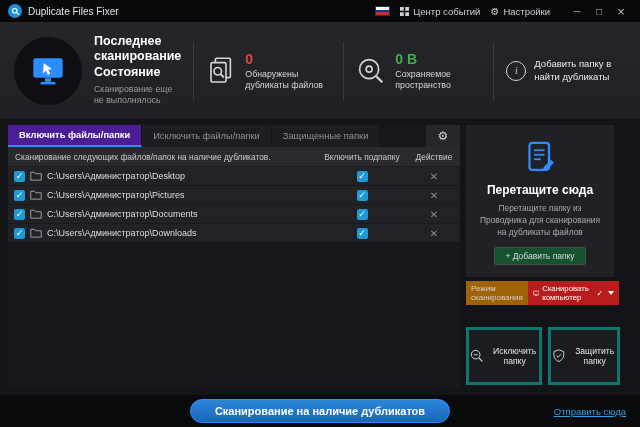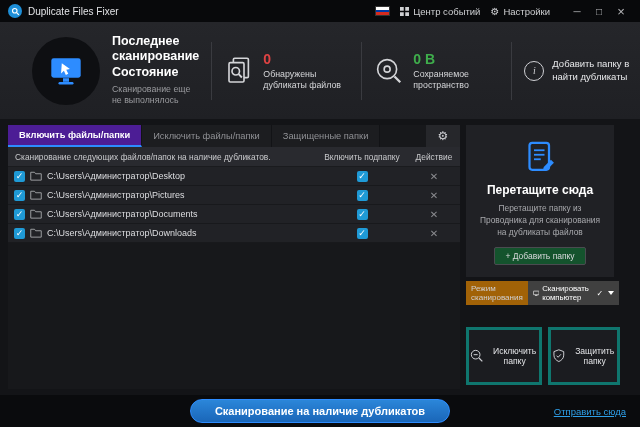--- a/index.html
+++ b/index.html
@@ -25,21 +25,21 @@
   .tb-item { display:flex; align-items:center; gap:4px; color:#cfd0d3; font-size:9.5px; cursor:default; }
   .tb-gear { font-size:10px; color:#cfd0d3; }
   .win-btns { display:flex; align-items:center; margin-left:6px; }
   .win-btn { width:22px; height:18px; display:flex; align-items:center; justify-content:center;
     font-size:10px; color:#b9babd; }
   .win-btn.close { font-size:13px; }
 
   
   .header {
     height:97px; background:linear-gradient(#25262a,#1f2024);
-    display:flex; align-items:center; padding:0 32px; flex-shrink:0;
+    display:flex; align-items:center; padding:0 14px; flex-shrink:0;
   }
   .big-circle { width:68px; height:68px; border-radius:50%; background:#0e0f12;
     display:flex; align-items:center; justify-content:center; flex-shrink:0; }
   .scan-status { width:112px; margin-left:12px; }
   .scan-status .t { font-size:12.5px; font-weight:bold; color:#fff; line-height:1.22; }
   .scan-status .s { font-size:8.8px; color:#9a9b9f; margin-top:4px; line-height:1.3; }
   .vdiv { width:1px; height:58px; background:#3a3b40; margin:0 12px; flex-shrink:0; }
   .stat { display:flex; align-items:center; gap:9px; }
   .stat .texts { width:86px; }
   .stat .val { font-size:14px; font-weight:bold; }
@@ -82,21 +82,21 @@
   .dropzone { background:#202125; padding:14px 10px 12px; display:flex; flex-direction:column;
     align-items:center; text-align:center; }
   .dropzone .dz-title { font-size:12px; font-weight:bold; color:#fff; margin-top:8px; }
   .dropzone .dz-desc { font-size:8.4px; color:#a8a9ad; line-height:1.4; margin-top:6px; }
   .dz-add-btn { margin-top:9px; background:#14532d; border:1px solid #4a4b50; color:#d8d9dc;
     font-size:8.5px; padding:3px 10px; border-radius:2px; font-family:inherit; cursor:default; }
 
   .scanmode { margin-top:4px; height:24px; display:flex; }
   .sm-label { width:62px; background:#a16207; color:#cfd0d3; font-size:8px; line-height:1.2;
     display:flex; align-items:center; padding:0 5px; }
-  .sm-dropdown { flex:1; background:#404040; color:#fff; font-size:7.8px; display:flex;
+  .sm-dropdown { flex:1; background:#b91c1c; color:#fff; font-size:7.8px; display:flex;
     align-items:center; gap:3px; padding:0 5px; cursor:default; }
   .sm-dropdown .check { font-size:8px; margin-left:auto; }
   .chev { width:0; height:0; border-left:3.5px solid transparent; border-right:3.5px solid transparent;
     border-top:4px solid #fff; margin-left:2px; }
 
   .rp-spacer { flex:1; }
   .side-btns { display:flex; gap:6px; margin-bottom:4px; }
   .side-btn { flex:1; height:58px; background:#1b1c20; border:3px solid #0f766e;
     display:flex; flex-direction:row; align-items:center; justify-content:center; gap:5px;
     font-size:8.6px; color:#e2e3e6; text-align:center; cursor:default; }

